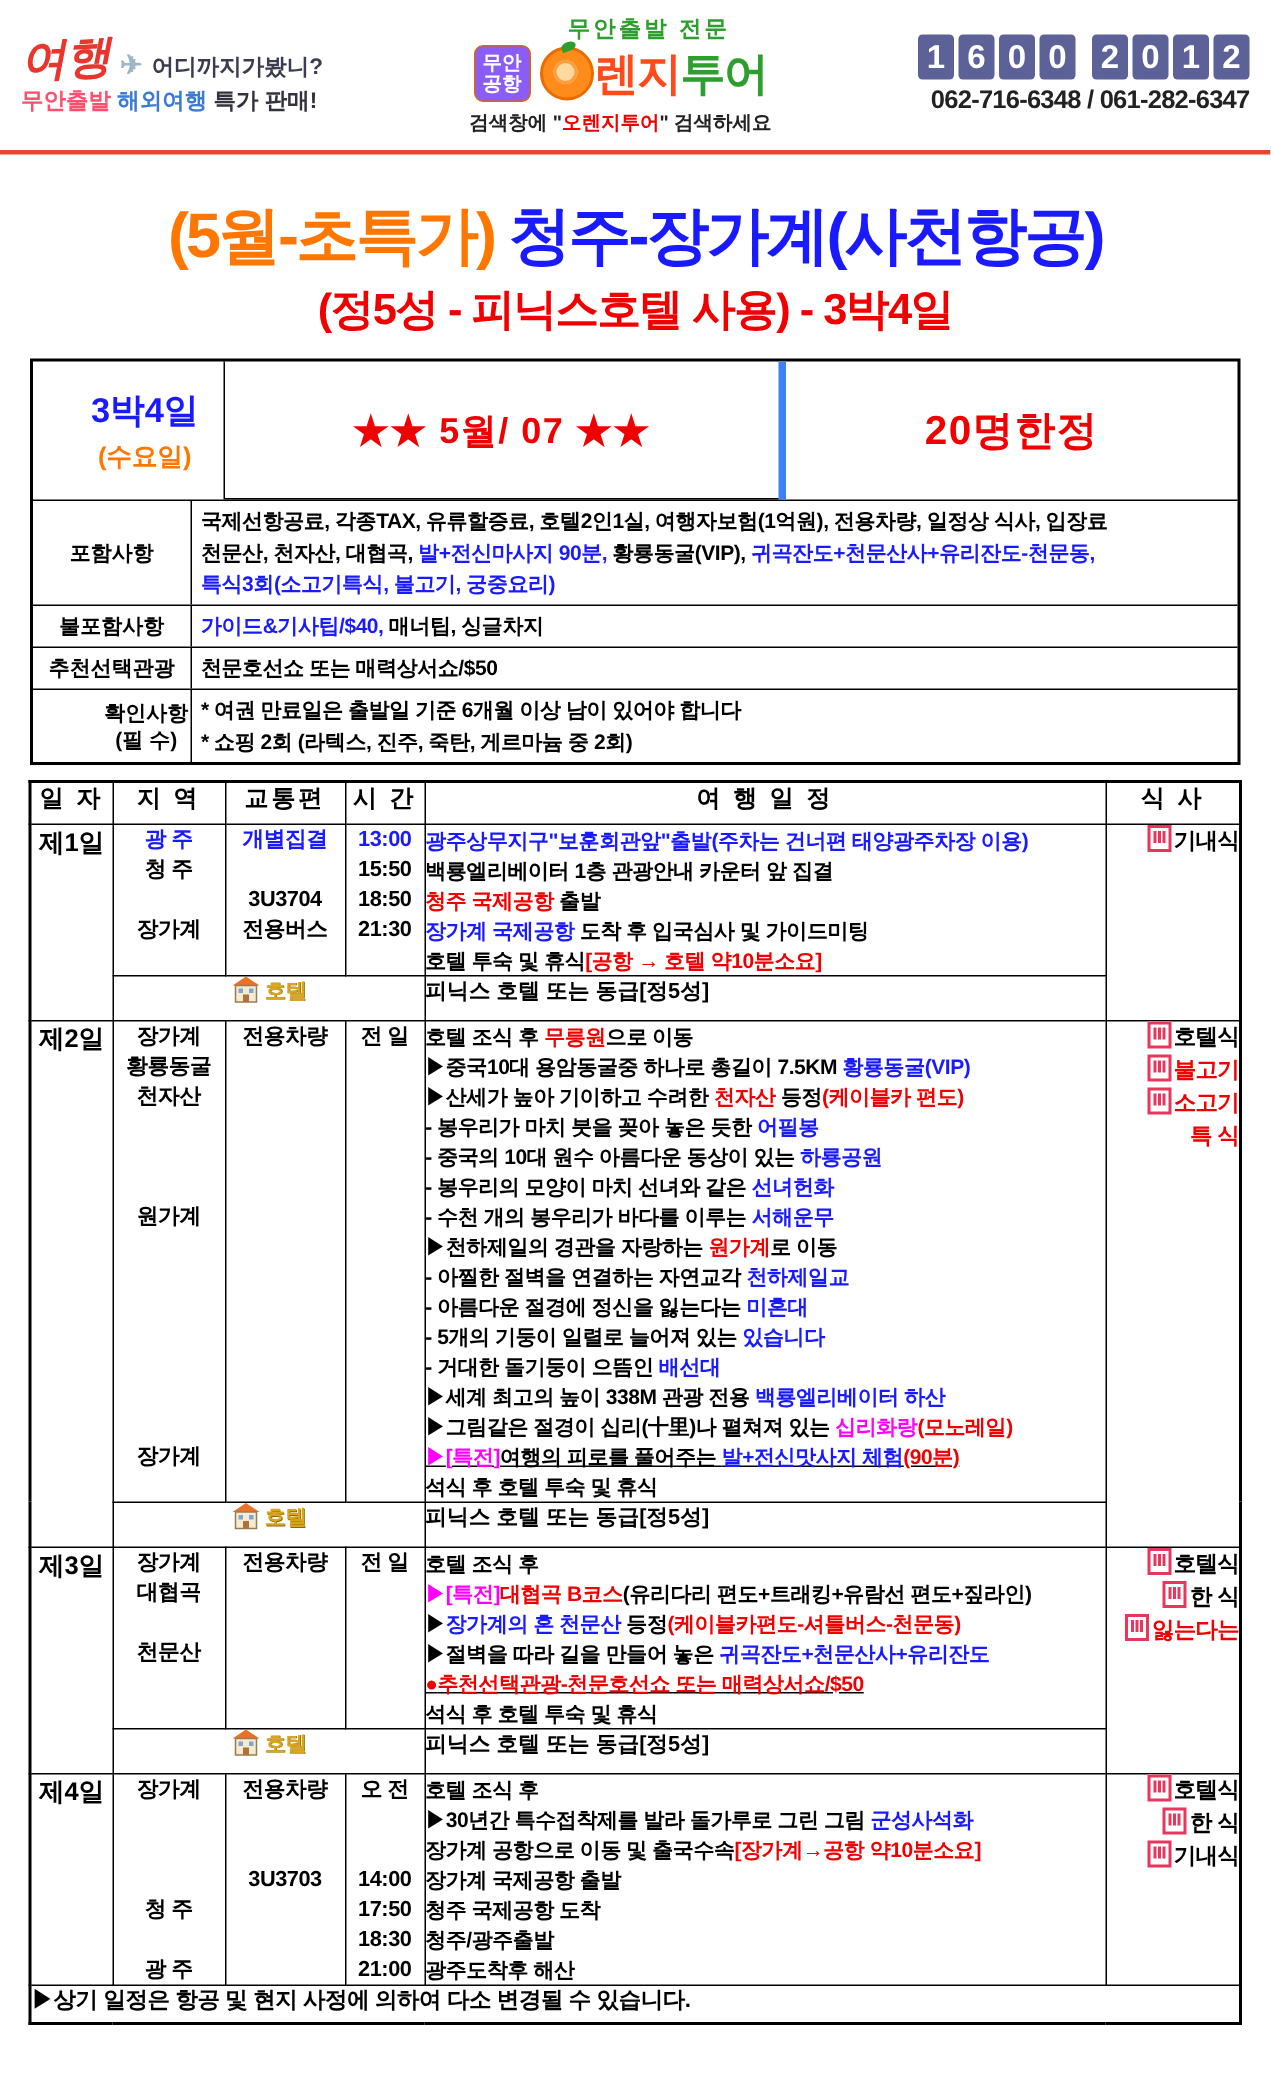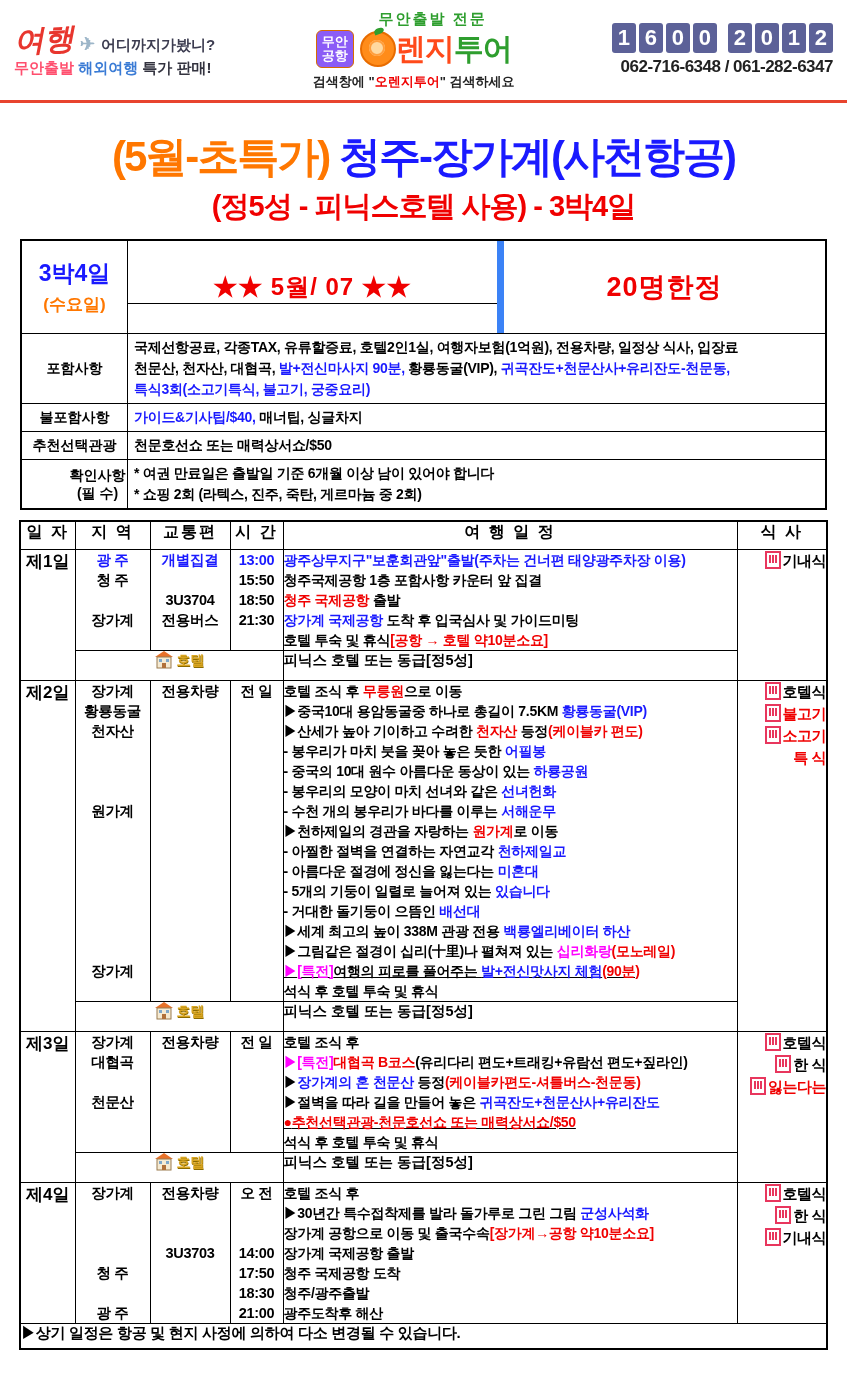--- a/index.html
+++ b/index.html
@@ -54,25 +54,25 @@
   .green{background:#ccff33;}
   .w-label{width:106px;flex:none;text-align:center;}
   .cell-special-label{font-size:19px;color:#1a1aff;}
   .cell-special-text{flex:1;font-size:19px;color:#1a1aff;letter-spacing:-0.5px;}
   .airhotel{width:239px;flex:none;display:flex;flex-direction:column;}
   .ah-row{display:flex;flex:1;border-bottom:1px solid #000;}
   .ah-row:last-child{border-bottom:none;}
   .ah-label{width:74px;flex:none;border-right:1px solid #000;display:flex;align-items:center;justify-content:center;font-size:15px;letter-spacing:4px;}
   .ah-value{flex:1;display:flex;align-items:center;justify-content:center;font-size:15px;letter-spacing:-0.5px;}
   .row-a{height:58px;}
-  .row-b{height:92px;}
+  .row-b{height:92px;padding-left:22px;}
   .cell-duration{flex-direction:column;}
   .dur-main{color:#1a1aff;font-size:23px;}
   .dur-sub{color:#ff7700;font-size:17px;margin-top:4px;}
-  .mid-dateprice{width:369px;flex:none;display:flex;flex-direction:row;border-right:7px solid #3b82f6;align-items:center;}
+  .mid-dateprice{width:369px;flex:none;display:flex;flex-direction:column;border-right:5px solid #3b82f6;}
   .date-line{flex:1;display:flex;align-items:center;justify-content:center;border-bottom:1px solid #000;color:#f00000;font-size:24px;letter-spacing:1px;}
   .price-line{flex:1;display:flex;align-items:center;justify-content:center;color:#f00000;font-size:29px;}
   .cell-limit{flex:1;color:#f00000;font-size:27px;letter-spacing:1px;border-right:none;}
   .info-content{flex:1;display:block;padding:3px 6px;border-right:none;}
   .info-content .tline{height:21px;line-height:21px;font-size:14px;white-space:nowrap;letter-spacing:-0.3px;}
   .lbl-2line{flex-direction:column;line-height:1.3;font-size:14px;padding-left:46px;}
 
   
   table.sched{width:807px;margin:10px auto 0 auto;border-collapse:collapse;table-layout:fixed;}
   table.sched td,table.sched th{border:1px solid #000;padding:0;vertical-align:top;box-sizing:border-box;}
@@ -234,21 +234,21 @@
           <div class="tline"><span class="c-k">전용버스</span></div>
         </td>
     <td class="col-c">
           <div class="tline"><span class="c-b">13:00</span></div>
           <div class="tline"><span class="c-k">15:50</span></div>
           <div class="tline"><span class="c-k">18:50</span></div>
           <div class="tline"><span class="c-k">21:30</span></div>
         </td>
     <td class="col-plan">
           <div class="tline"><span class="c-b">광주상무지구"보훈회관앞"출발(주차는 건너편 태양광주차장 이용)</span></div>
-          <div class="tline"><span class="c-k">청주국제공항 1층 포함사항 카운터 앞 집결</span></div>
+          <div class="tline"><span class="c-k">백룡엘리베이터 1층 관광안내 카운터 앞 집결</span></div>
           <div class="tline"><span class="c-r">청주 국제공항 </span><span class="c-k">출발</span></div>
           <div class="tline"><span class="c-b">장가계 국제공항</span><span class="c-k"> 도착 후 입국심사 및 가이드미팅</span></div>
           <div class="tline"><span class="c-k">호텔 투숙 및 휴식</span><span class="c-r">[공항 → 호텔 약10분소요]</span></div>
         </td>
     <td class="meal-cell" rowspan="2">
           <div class="meal-row"><span class="meal-icon"></span><span class="c-k">기내식</span></div>
         </td>
   </tr>
   <tr>
     <td colspan="3" class="hotel-icon-cell">

